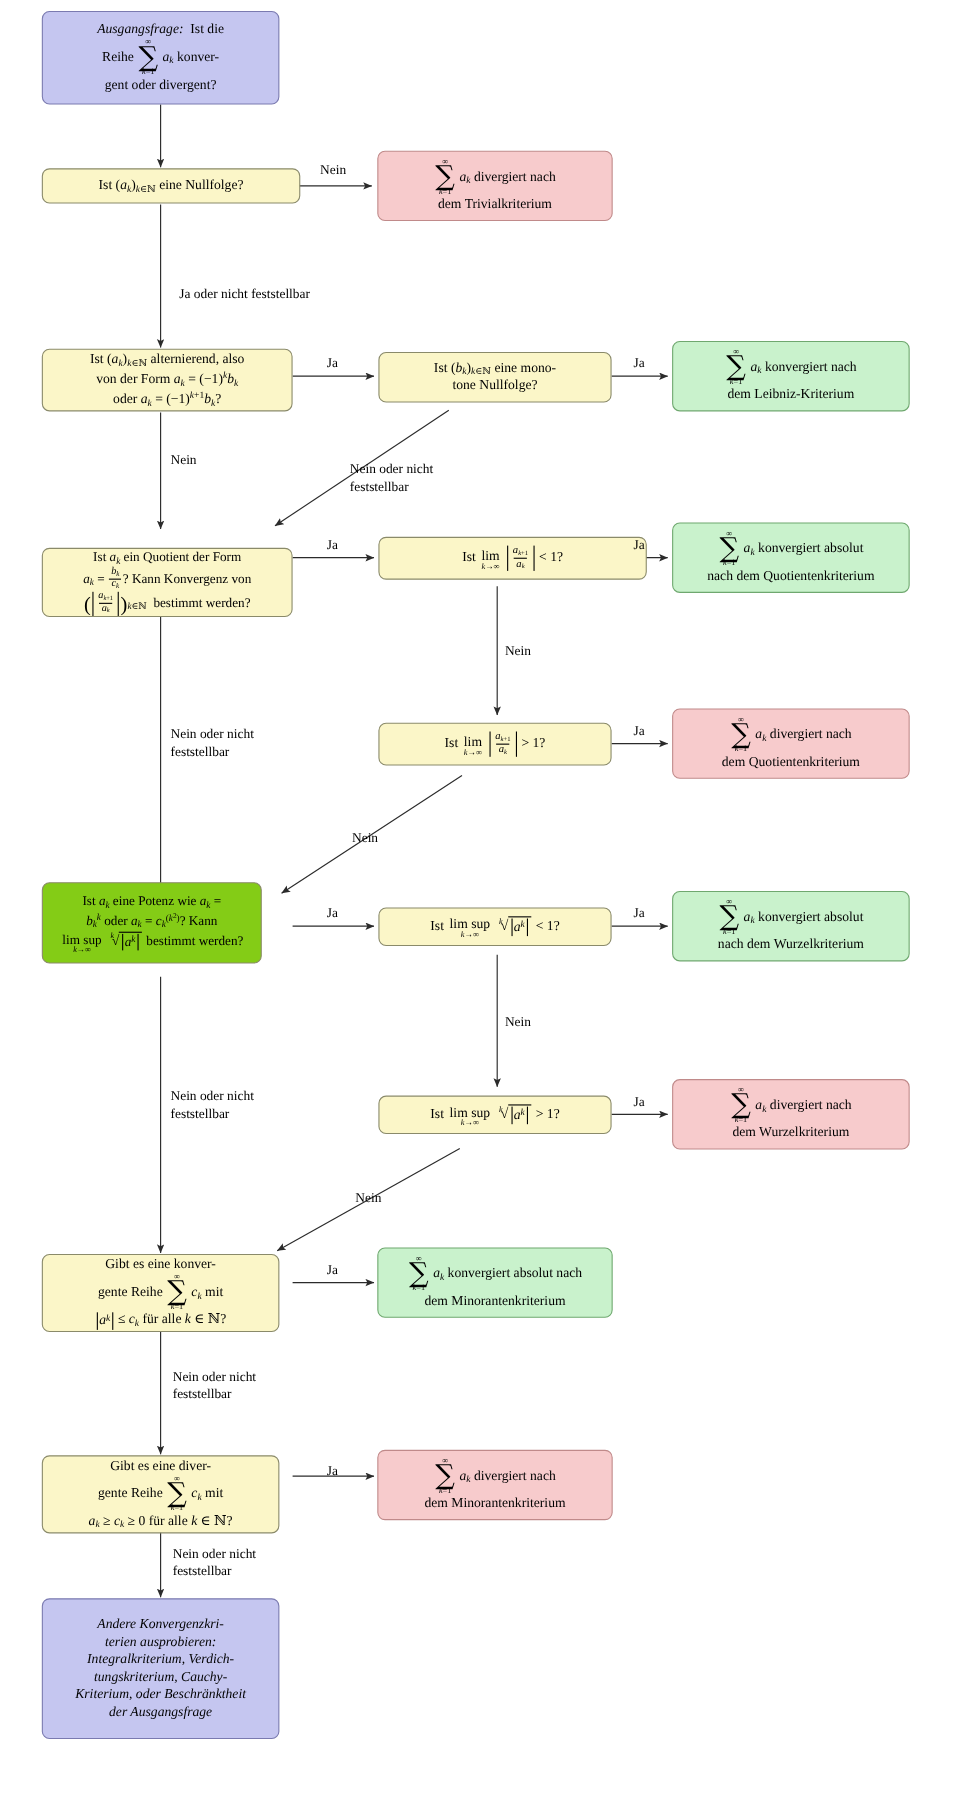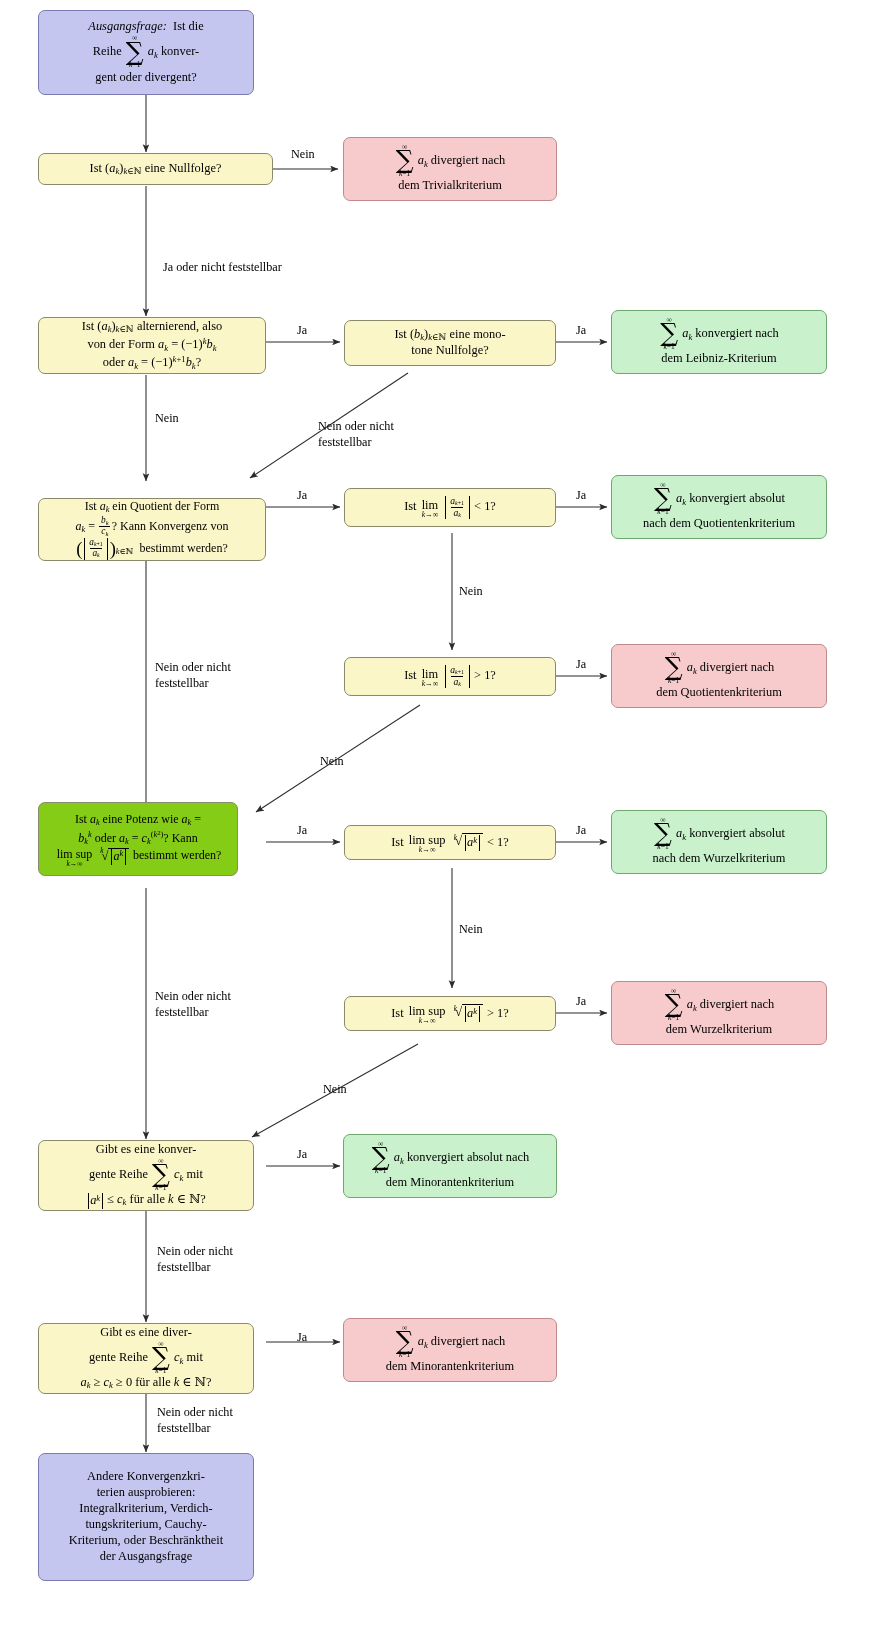--- a/index.html
+++ b/index.html
@@ -245,21 +245,21 @@
           <span class="frac">
             <span class="num"><i class="v">a</i><span class="subsub"><i class="v">k</i>+1</span></span>
             <span class="den"><i class="v">a</i><span class="subsub"><i class="v">k</i></span></span>
           </span>
           <span class="bar"></span>
         </span><span class="tallp">)</span><span class="sub"><i class="v">k</i>∈ℕ</span> &nbsp;bestimmt werden?</span>
   </div>
 
   <div class="edge-label" style="left:297px; top:487px;">Ja</div>
 
-  <div class="node" style="left:344px; top:488px; width:212px; height:39px; background:#fbf6c8;">
+  <div class="node" style="left:344px; top:488px; width:244px; height:39px; background:#fbf6c8;">
     <span class="line">Ist <span class="lim">
           <span class="op">lim</span>
           <span class="un"><i class="v">k</i>→∞</span>
         </span> <span class="abs">
           <span class="bar"></span>
           <span class="frac">
             <span class="num"><i class="v">a</i><span class="subsub"><i class="v">k</i>+1</span></span>
             <span class="den"><i class="v">a</i><span class="subsub"><i class="v">k</i></span></span>
           </span>
           <span class="bar"></span>
@@ -432,21 +432,21 @@
     <span class="line"><span class="sigma">
           <span class="top">∞</span>
           <span class="mid">∑</span>
           <span class="bot"><i class="v">k</i>=1</span>
         </span> <i class="v">a</i><span class="sub"><i class="v">k</i></span> divergiert nach</span>
     <span class="line">dem Minorantenkriterium</span>
   </div>
 
   <div class="edge-label two" style="left:157px; top:1404px;">Nein oder nicht feststellbar</div>
 
-  <div class="node other" style="left:38px; top:1453px; width:216px; height:128px; background:#c5c6f0;">
+  <div class="node other" style="left:38px; top:1453px; width:216px; height:128px; background:#c5c6f0;font-style:italic;">
     <span class="line">Andere Konvergenzkri-</span>
     <span class="line">terien ausprobieren:</span>
     <span class="line">Integralkriterium, Verdich-</span>
     <span class="line">tungskriterium, Cauchy-</span>
     <span class="line">Kriterium, oder Beschränktheit</span>
     <span class="line">der Ausgangsfrage</span>
   </div>
 
 </div>
 

